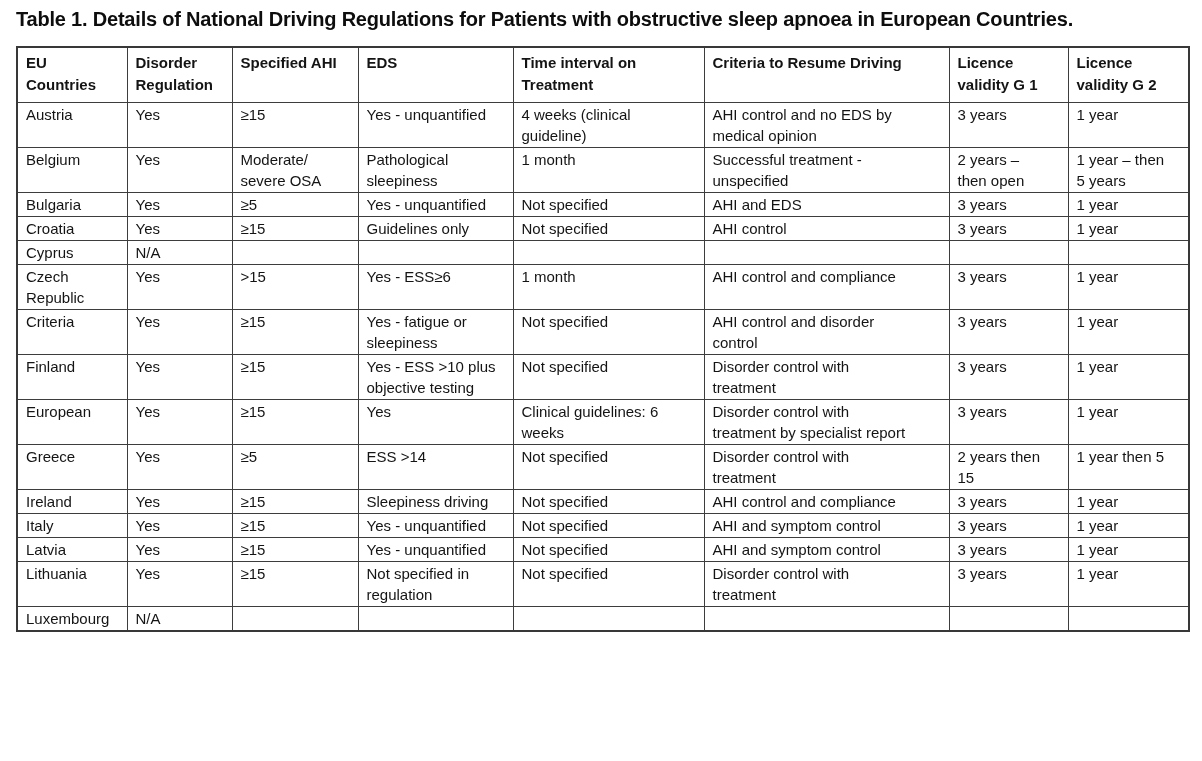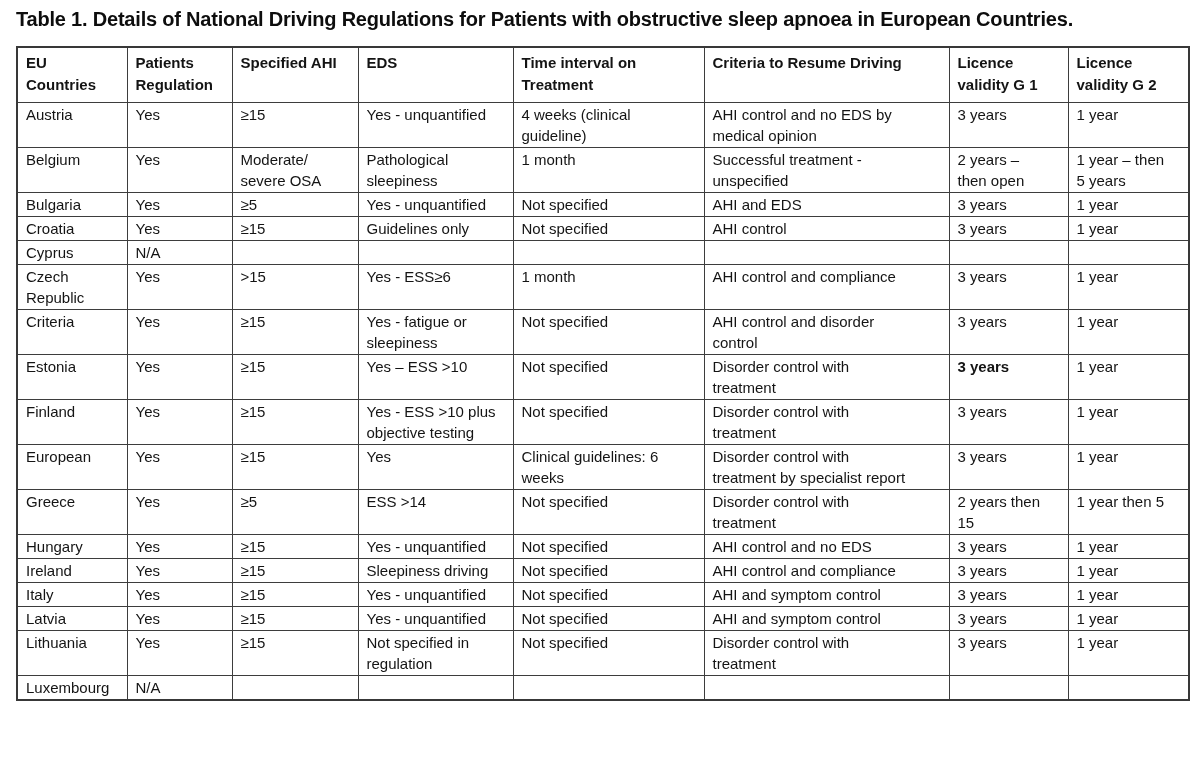--- a/index.html
+++ b/index.html
@@ -72,21 +72,21 @@
       <col style="width:155px">
       <col style="width:191px">
       <col style="width:245px">
       <col style="width:119px">
       <col style="width:121px">
     </colgroup>
     <thead>
       <tr>
           <th>EU
 Countries</th>
-          <th>Patients
+          <th>Disorder
 Regulation</th>
           <th>Specified AHI</th>
           <th>EDS</th>
           <th>Time interval on
 Treatment</th>
           <th>Criteria to Resume Driving</th>
           <th>Licence
 validity G 1</th>
           <th>Licence
 validity G 2</th>
@@ -167,31 +167,20 @@
           <td>≥15</td>
           <td>Yes - fatigue or
 sleepiness</td>
           <td>Not specified</td>
           <td>AHI control and disorder
 control</td>
           <td>3 years</td>
           <td>1 year</td>
         </tr>
         <tr>
-          <td>Estonia</td>
-          <td>Yes</td>
-          <td>≥15</td>
-          <td>Yes – ESS &gt;10</td>
-          <td>Not specified</td>
-          <td>Disorder control with
-treatment</td>
-          <td class="bold">3 years</td>
-          <td>1 year</td>
-        </tr>
-        <tr>
           <td>Finland</td>
           <td>Yes</td>
           <td>≥15</td>
           <td>Yes - ESS &gt;10 plus
 objective testing</td>
           <td>Not specified</td>
           <td>Disorder control with
 treatment</td>
           <td>3 years</td>
           <td>1 year</td>
@@ -212,30 +201,20 @@
           <td>Greece</td>
           <td>Yes</td>
           <td>≥5</td>
           <td>ESS &gt;14</td>
           <td>Not specified</td>
           <td>Disorder control with
 treatment</td>
           <td>2 years then
 15</td>
           <td>1 year then 5</td>
-        </tr>
-        <tr>
-          <td>Hungary</td>
-          <td>Yes</td>
-          <td>≥15</td>
-          <td>Yes - unquantified</td>
-          <td>Not specified</td>
-          <td>AHI control and no EDS</td>
-          <td>3 years</td>
-          <td>1 year</td>
         </tr>
         <tr>
           <td>Ireland</td>
           <td>Yes</td>
           <td>≥15</td>
           <td>Sleepiness driving</td>
           <td>Not specified</td>
           <td>AHI control and compliance</td>
           <td>3 years</td>
           <td>1 year</td>

